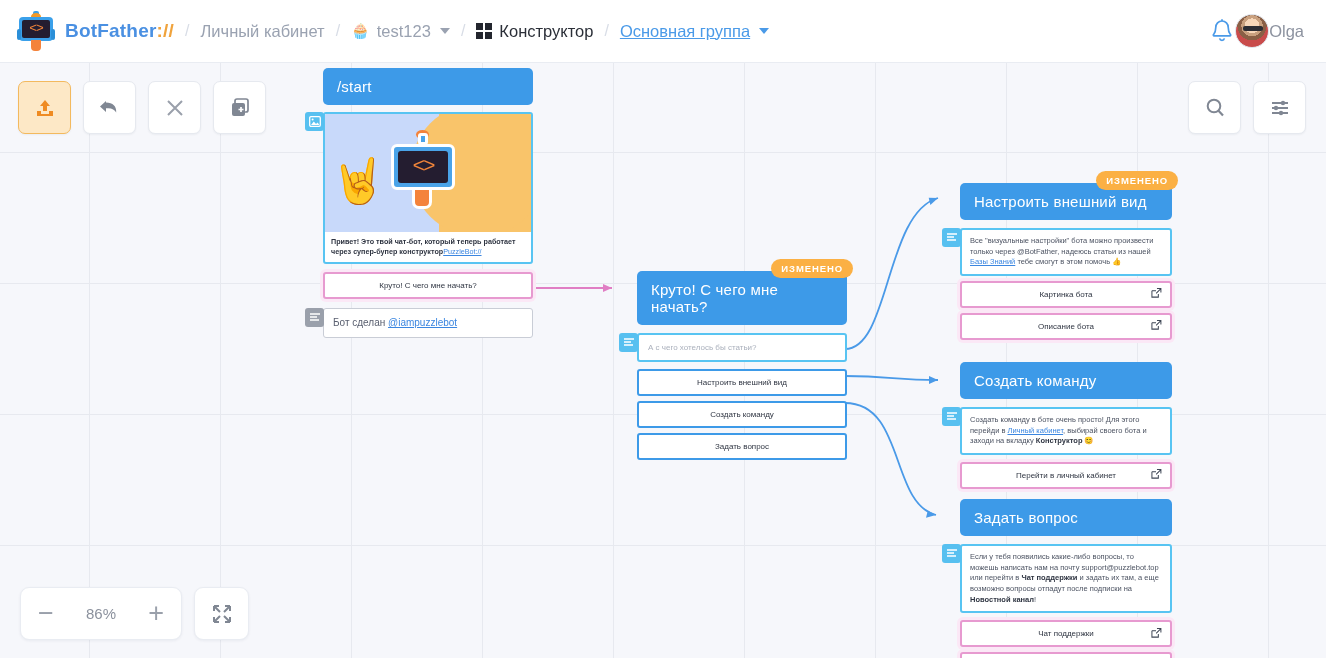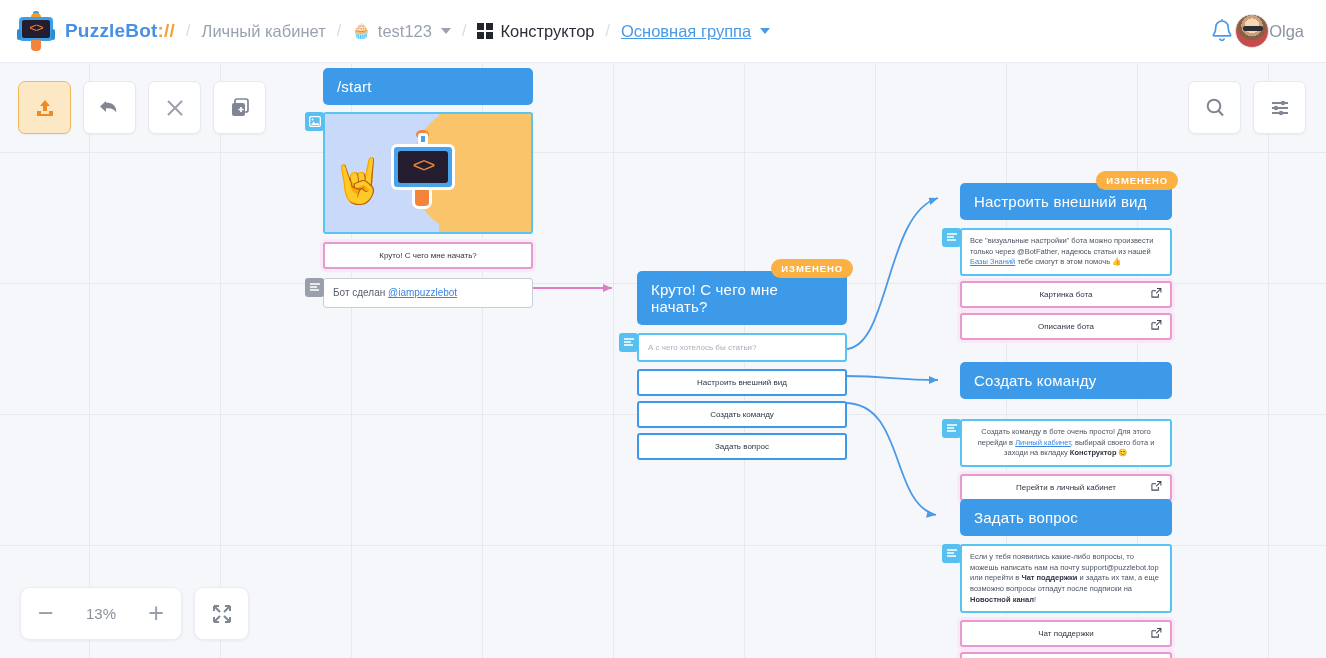--- a/index.html
+++ b/index.html
@@ -211,21 +211,21 @@
     <div class="bot-antenna-dot"></div>
     <div class="bot-head">
       <div class="bot-ear-l"></div>
       <div class="bot-ear-r"></div>
     </div>
     <div class="bot-screen">&lt;&gt;</div>
     <div class="bot-body"></div>
   </div>
 
   <div id="brand">
-    <span class="sl1">PuzzleBot</span><span class="sl2">://</span>
+    <span class="sl1">BotFather</span><span class="sl2">://</span>
   </div>
 
   <span class="crumb-sep">/</span>
   <span class="crumb">
     <span>Личный кабинет</span>
   </span>
 
   <span class="crumb-sep">/</span>
   <span class="crumb">
     <span class="cupcake">🧁</span>
@@ -340,20 +340,25 @@
           <div class="blob"></div>
           <div class="robo">
             <div class="rdot"></div>
               <div class="rant"></div>
             <div class="rh"></div>
               <div class="rs">&lt;&gt;</div>
             <div class="rbody"></div>
           </div>
           <div class="hand">🤘</div>
         </div>
+        <div style="padding:5px 6px;">
+          <span class="bubble" style="border:none;padding:0;font-size:7.2px;line-height:1.4;display:block;">
+            <b>Привет! Это твой чат-бот, который теперь работает через супер-бупер конструктор</b><a href="#">PuzzleBot://</a>
+          </span>
+        </div>
       </div>
     </div>
 
     <div class="btn-row pink" style="margin-top:8px;">Круто! С чего мне начать?</div>
 
     <div class="msg-wrap" style="margin-top:9px;">
       <div class="msg-icon gray">
         <svg width="12" height="11" viewBox="0 0 12 11">
             <path d="M1 2 h10 M1 5 h7 M1 8 h9" stroke="#fff" stroke-width="1.5"></path>
           </svg>
@@ -409,21 +414,21 @@
       <span class="ext"><svg width="11" height="11" viewBox="0 0 12 12">
             <path d="M1 3.5 h4.5 M1 3.5 v7 h7 V7" fill="none" stroke="#3f4756" stroke-width="1.1"></path>
             <path d="M6.5 1.2 h4.3 v4.3 M10.8 1.2 L5.6 6.4" fill="none" stroke="#3f4756" stroke-width="1.1"></path>
           </svg></span>
     </div>
   </div>
 
   <div class="node" style="left:948px; top:299px; width:224px;">
     <div class="node-head">Создать команду</div>
 
-    <div class="msg-wrap" style="margin-top:20px;text-align:center;">
+    <div class="msg-wrap" style="margin-top:8px;">
       <div class="msg-icon">
         <svg width="12" height="11" viewBox="0 0 12 11">
             <path d="M1 2 h10 M1 5 h7 M1 8 h9" stroke="#fff" stroke-width="1.5"></path>
           </svg>
       </div>
       <div class="bubble">
         <span>Создать команду в боте очень просто! Для этого перейди в </span><a href="#">Личный кабинет</a><span>, выбирай своего бота и заходи на вкладку </span><b>Конструктор</b><span> 😊</span>
       </div>
     </div>
 
@@ -462,21 +467,21 @@
       <span class="ext"><svg width="11" height="11" viewBox="0 0 12 12">
             <path d="M1 3.5 h4.5 M1 3.5 v7 h7 V7" fill="none" stroke="#3f4756" stroke-width="1.1"></path>
             <path d="M6.5 1.2 h4.3 v4.3 M10.8 1.2 L5.6 6.4" fill="none" stroke="#3f4756" stroke-width="1.1"></path>
           </svg></span>
     </div>
   </div>
 
   <div id="zoombar">
     <div id="zoom-group">
       <span class="zsign">−</span>
-      <span id="zoom-value">13%</span>
+      <span id="zoom-value">86%</span>
       <span class="zsign">+</span>
     </div>
     <div id="fit-btn">
       <svg width="24" height="24" viewBox="0 0 24 24">
         <path d="M4 4 L10 10 M4 4 v5 M4 4 h5" stroke="#808793" stroke-width="2" fill="none"></path>
         <path d="M20 4 L14 10 M20 4 v5 M20 4 h-5" stroke="#808793" stroke-width="2" fill="none"></path>
         <path d="M4 20 L10 14 M4 20 v-5 M4 20 h5" stroke="#808793" stroke-width="2" fill="none"></path>
         <path d="M20 20 L14 14 M20 20 v-5 M20 20 h-5" stroke="#808793" stroke-width="2" fill="none"></path>
       </svg>
     </div>

